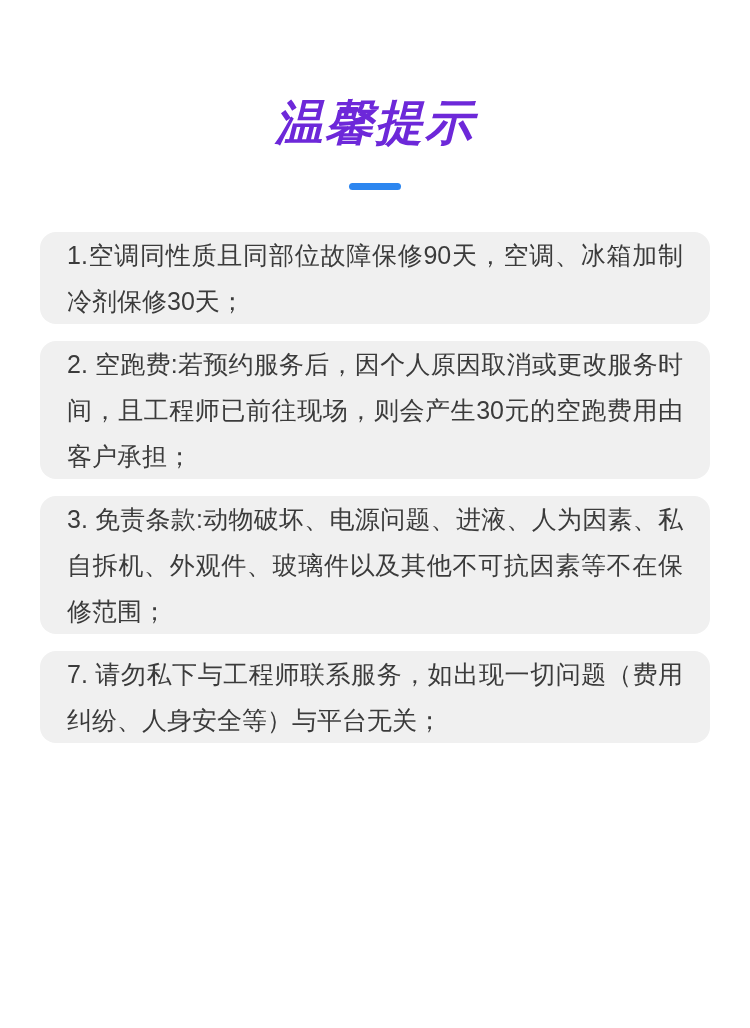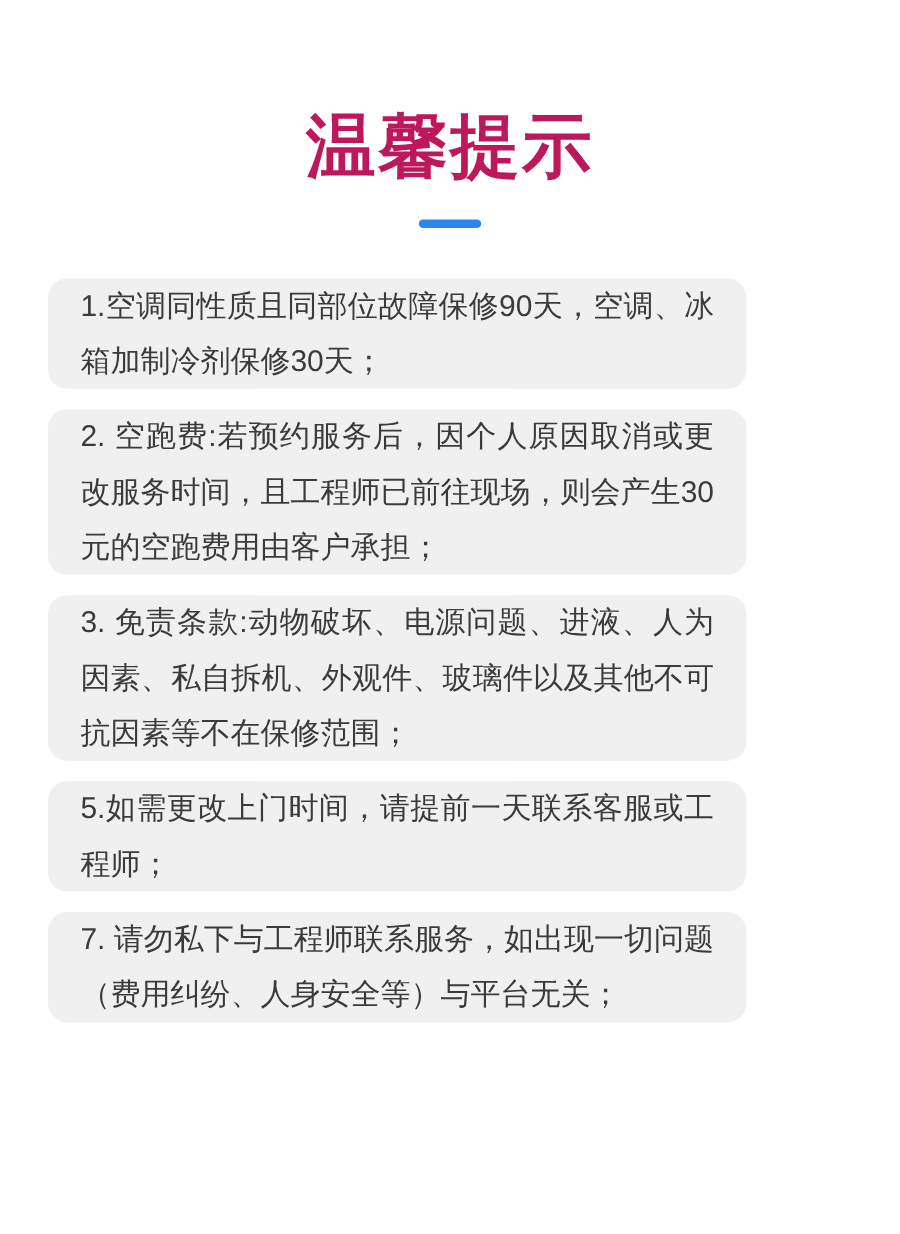--- a/index.html
+++ b/index.html
@@ -14,40 +14,41 @@
     height: 1028px;
     margin: 0 auto;
     background: #ffffff;
     overflow: hidden;
   }
   .header {
     padding-top: 90px;
     text-align: center;
   }
   .page-title {
-    font-size: 58px;
+    font-size: 48px;
     line-height: 66px;
     font-weight: 800;
     letter-spacing: 2px;
-    color: #be185d;
+    color: #6d28d9;
+    font-style: italic;
   }
   .title-divider {
     width: 52px;
     height: 7px;
     border-radius: 4px;
     background: #2c86f0;
     margin: 27px auto 0 auto;
   }
   .tips-list {
     margin-top: 42px;
     padding: 0 40px;
   }
   .tip-card {
     box-sizing: border-box;
-    width: 582px;
+    width: 670px;
     background: #f0f0f0;
     border-radius: 16px;
     padding: 0 27px;
     margin-bottom: 17px;
     font-size: 25px;
     line-height: 46px;
     color: #3b3b3b;
     text-align: justify;
     word-break: break-all;
   }
@@ -66,21 +67,18 @@
     <div class="tip-card">
       <span>1.空调同性质且同部位故障保修90天，空调、冰箱加制冷剂保修30天；</span>
     </div>
     <div class="tip-card">
       <span>2. 空跑费:若预约服务后，因个人原因取消或更改服务时间，且工程师已前往现场，则会产生30元的空跑费用由客户承担；</span>
     </div>
     <div class="tip-card">
       <span>3. 免责条款:动物破坏、电源问题、进液、人为因素、私自拆机、外观件、玻璃件以及其他不可抗因素等不在保修范围；</span>
     </div>
     <div class="tip-card">
-      <span>5.如需更改上门时间，请提前一天联系客服或工程师；</span>
-    </div>
-    <div class="tip-card">
       <span>7. 请勿私下与工程师联系服务，如出现一切问题（费用纠纷、人身安全等）与平台无关；</span>
     </div>
 
   </div>
 
 </div>
 
 </body></html>

